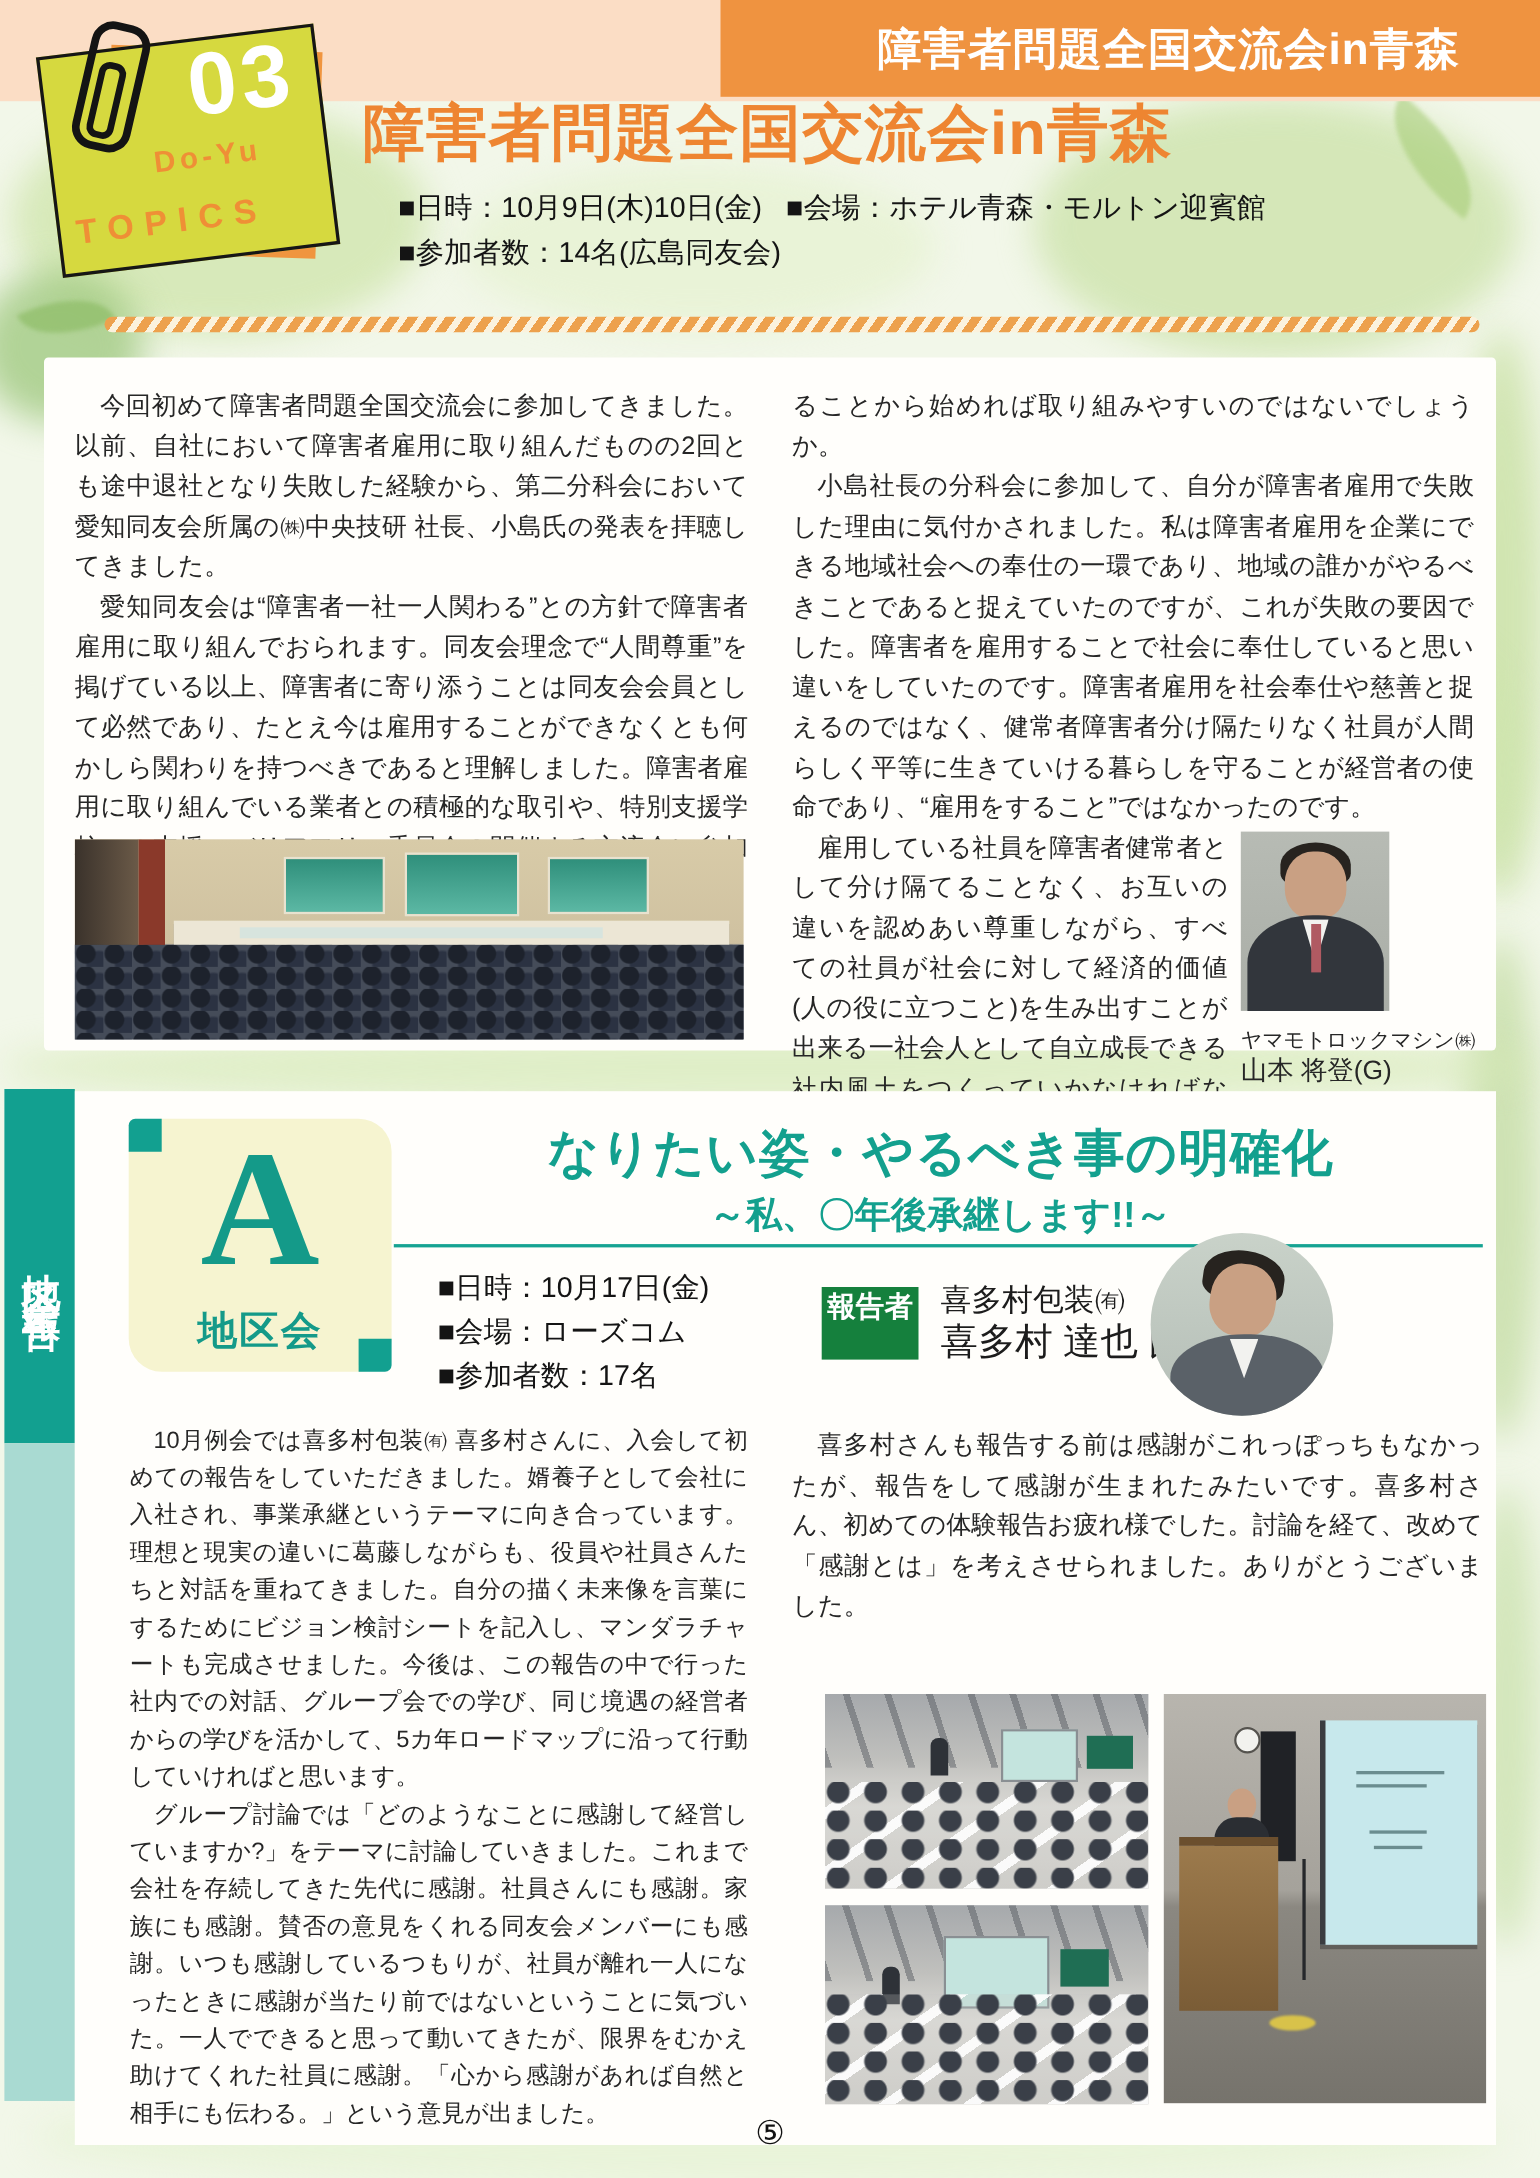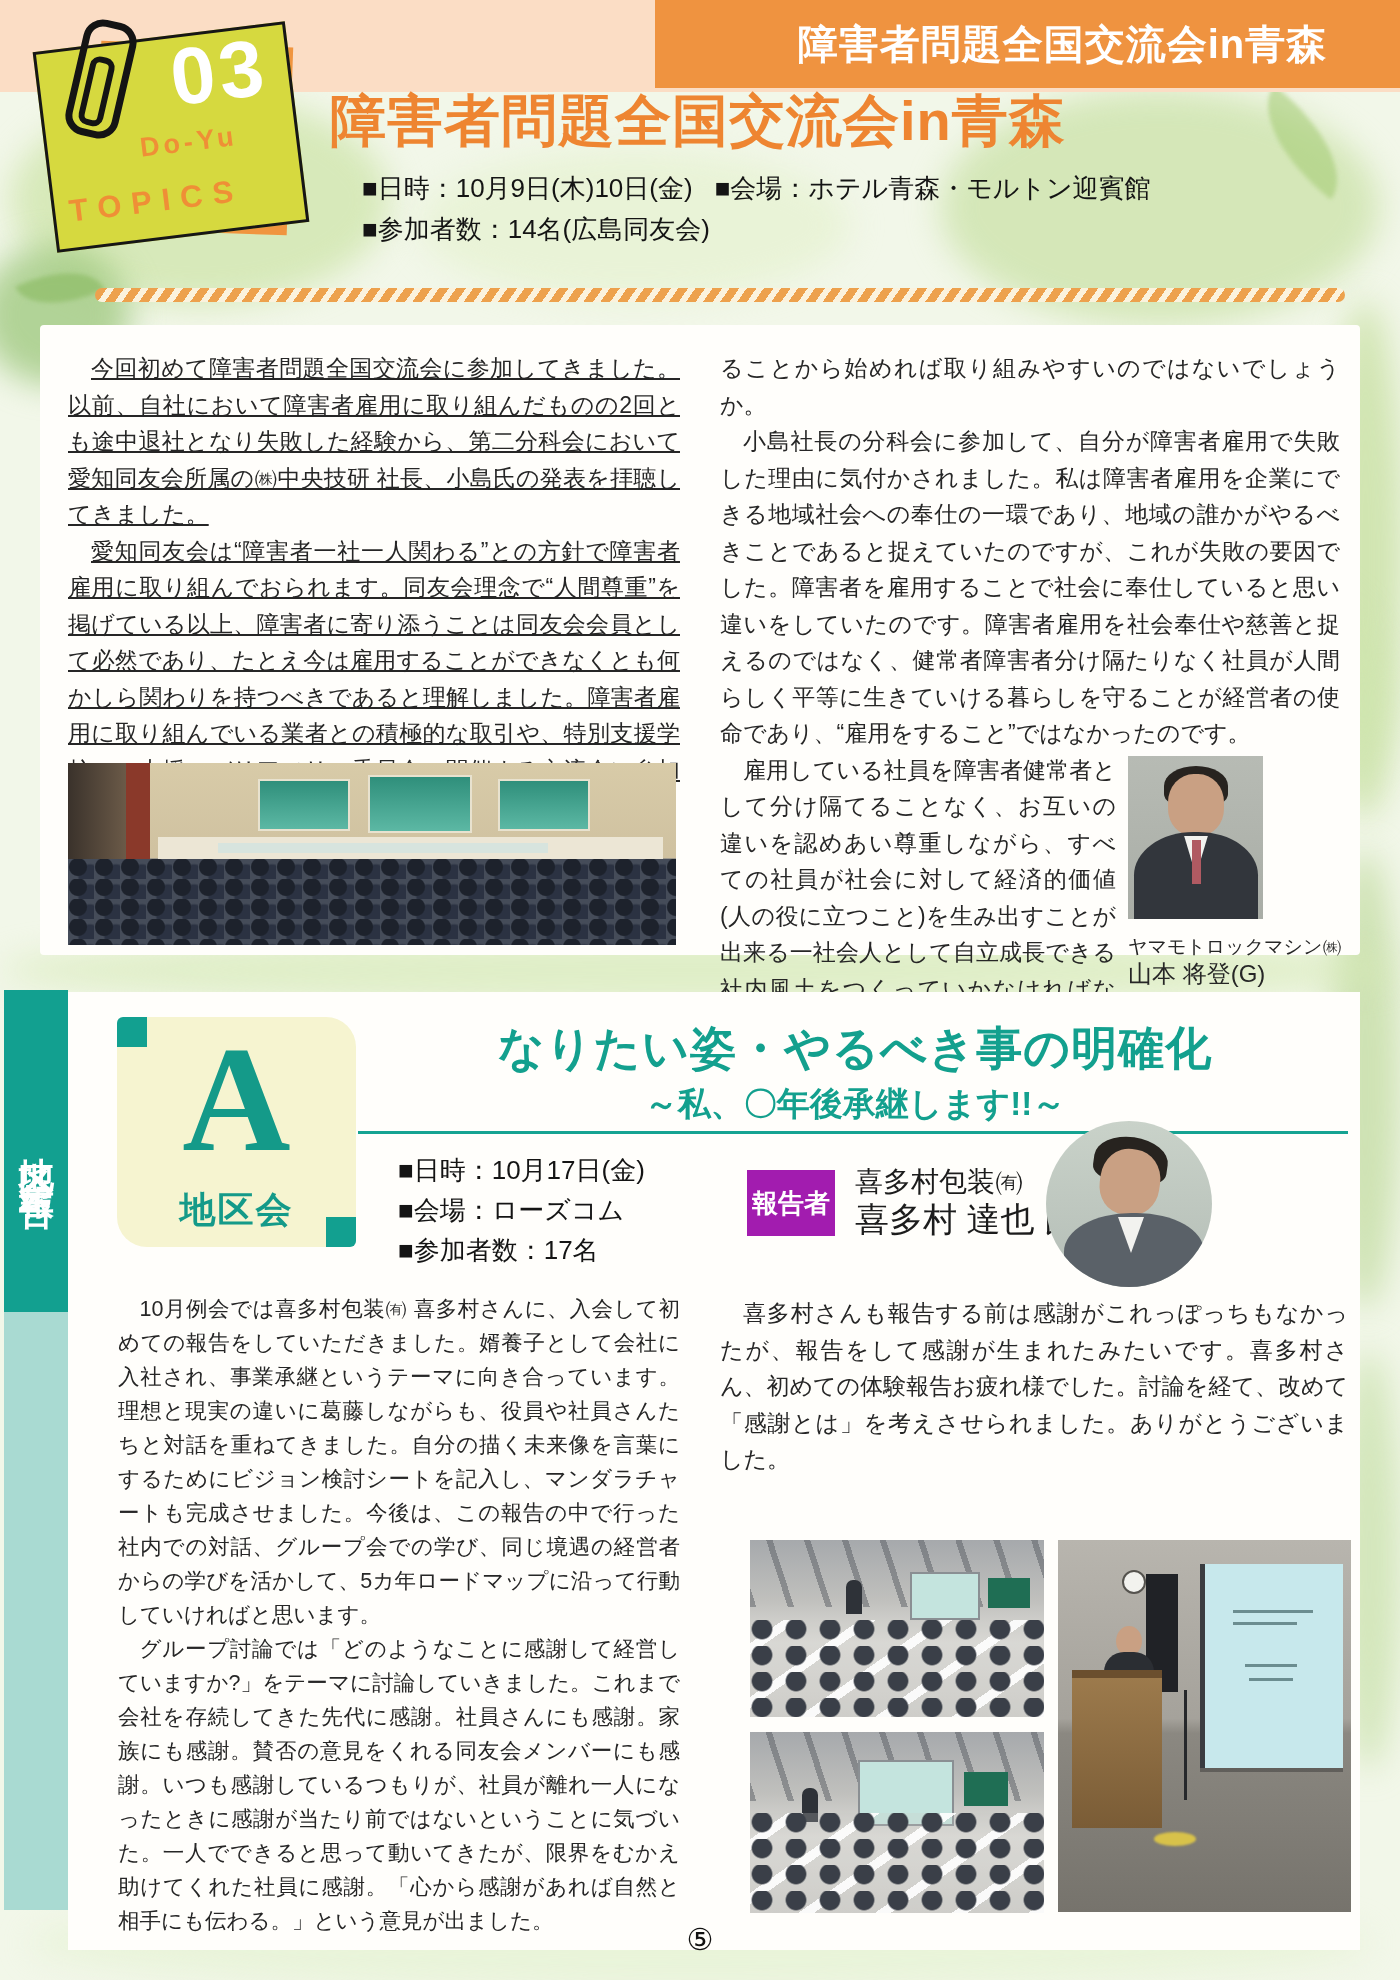--- a/index.html
+++ b/index.html
@@ -43,21 +43,21 @@
 
   .article1-title{left:330px;top:84px;font-size:56px;font-weight:900;color:#ee8531;letter-spacing:1px;white-space:nowrap;}
   .meta1{left:362px;top:168px;font-size:26px;color:#141414;line-height:41px;white-space:nowrap;}
   .meta1 .gap{display:inline-block;width:22px;}
 
   .ribbon{left:95px;top:288px;width:1250px;height:14px;border-radius:7px;
           background:repeating-linear-gradient(-55deg,#eda14d 0 8px,#fbf2dd 8px 14px);}
 
   
   .panel1{left:40px;top:325px;width:1320px;height:630px;background:#fffefb;border-radius:4px;}
-  .col1-left{left:68px;top:350px;width:612px;font-size:23px;line-height:36.5px;text-align:justify;text-decoration:underline;}
+  .col1-left{left:68px;top:350px;width:612px;font-size:23px;line-height:36.5px;text-align:justify;}
   .col1-right{left:720px;top:350px;width:620px;font-size:23px;line-height:36.5px;text-align:justify;}
   .col1-left p,.col1-right p{margin:0;}
   p.ind{text-indent:1em;}
 
   .card-yamamoto{float:right;width:212px;margin:4px 0 4px 12px;}
   .cap-company{font-size:19px;line-height:24px;margin-top:6px;white-space:nowrap;}
   .cap-name{font-size:24px;line-height:30px;white-space:nowrap;}
 
   
   .photo-hall{left:68px;top:763px;width:608px;height:182px;overflow:hidden;
@@ -103,22 +103,22 @@
                 font-family:"Liberation Serif","DejaVu Serif",serif;font-size:150px;font-weight:bold;color:#149a89;}
   .badge-label{position:absolute;left:0;bottom:12px;width:100%;text-align:center;
                font-size:36px;font-weight:800;color:#149a89;letter-spacing:2px;}
 
   .s2-title{left:360px;top:1018px;width:990px;text-align:center;font-size:46px;font-weight:900;
             color:#13a08e;letter-spacing:1px;white-space:nowrap;}
   .s2-sub{left:360px;top:1082px;width:990px;text-align:center;font-size:33px;font-weight:800;color:#13a08e;white-space:nowrap;}
   .s2-rule{left:358px;top:1131px;width:990px;height:3px;background:#16a392;}
   .s2-meta{left:398px;top:1150px;font-size:26px;color:#141414;line-height:40px;white-space:nowrap;}
 
-  .reporter-badge{left:747px;top:1170px;width:88px;height:66px;background:#a21caf;
-                  display:flex;align-items:center;justify-content:center;}
+  .reporter-badge{left:747px;top:1170px;width:88px;height:66px;background:#15803d;
+                  display:flex;justify-content:center;}
   .reporter-badge span{color:#fff;font-size:26px;font-weight:bold;}
   .rep-company{left:855px;top:1163px;font-size:28px;color:#1c1c1c;white-space:nowrap;}
   .rep-name{left:855px;top:1197px;font-size:34px;color:#1c1c1c;white-space:nowrap;}
 
   .photo-kitamura{left:1046px;top:1121px;width:166px;height:166px;border-radius:50%;overflow:hidden;
                   background:linear-gradient(#c9d2c9,#b4bdb6);}
 
   .col2-left{left:118px;top:1292px;width:562px;font-size:21.5px;line-height:34px;text-align:justify;}
   .col2-right{left:720px;top:1295px;width:628px;font-size:23px;line-height:36.5px;text-align:justify;}
   .col2-left p,.col2-right p{margin:0;}

